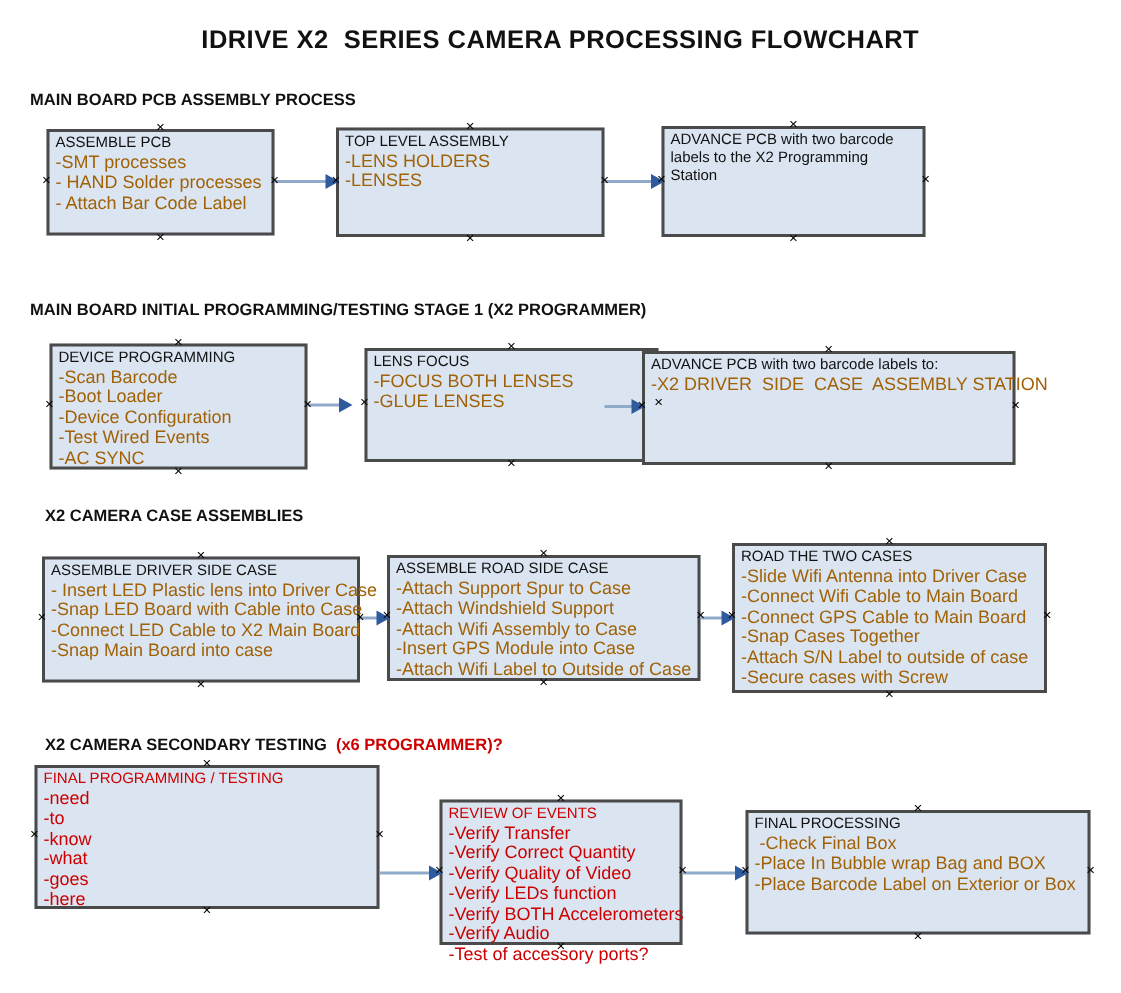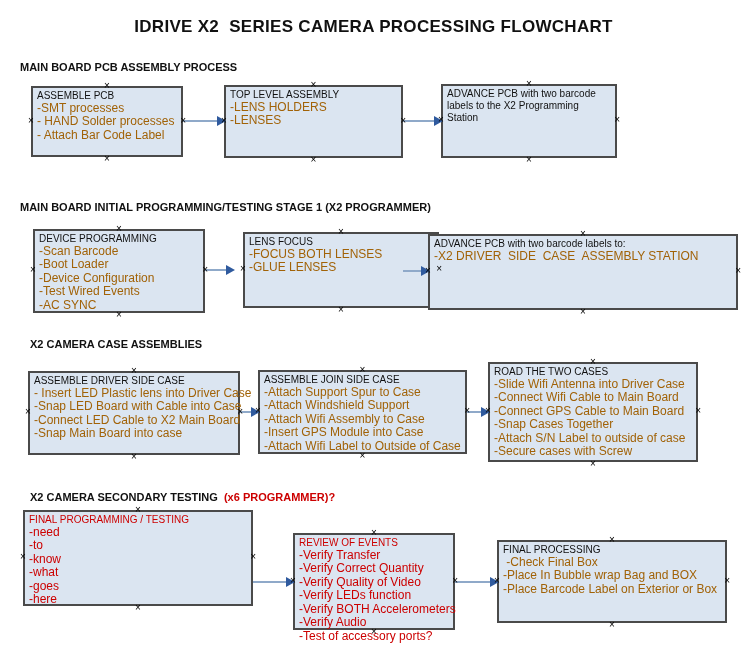--- a/index.html
+++ b/index.html
@@ -19,21 +19,21 @@
   .hd-l{left:-5px;top:50%;transform:translateY(-60%);}
   .hd-r{right:-5px;top:50%;transform:translateY(-60%);}
   .arrow{position:absolute;height:0;border-top:2px solid #8fa9c9;z-index:2;}
   .arrow .ah{position:absolute;right:-2px;top:-6px;width:0;height:0;border-left:9px solid #2f5a9e;border-top:5px solid transparent;border-bottom:5px solid transparent;}
   
   .s1a{left:31px;top:86px;width:152px;height:71px;}
   .s1b{left:224px;top:85px;width:179px;height:73px;}
   .s1c{left:441px;top:84px;width:176px;height:74px;}
   .s2a{left:33px;top:229px;width:172px;height:84px;}
   .s2b{left:243px;top:232px;width:196px;height:76px;}
-  .s2c{left:428px;top:234px;width:310px;height:76px;}
+  .s2c{left:428px;top:234px;width:249px;height:76px;}
   .s3a{left:28px;top:371px;width:212px;height:84px;}
   .s3b{left:258px;top:370px;width:209px;height:84px;}
   .s3c{left:488px;top:362px;width:210px;height:100px;}
   .s4a{left:23px;top:510px;width:230px;height:96px;}
   .s4b{left:293px;top:533px;width:162px;height:97px;}
   .s4c{left:497px;top:540px;width:230px;height:83px;}
   
   .h1{left:20px;top:61px;}
   .h2{left:20px;top:201px;}
   .h3{left:30px;top:338px;}
@@ -139,21 +139,21 @@
         <div class="box-item">-Snap LED Board with Cable into Case</div>
         <div class="box-item">-Connect LED Cable to X2 Main Board</div>
         <div class="box-item">-Snap Main Board into case</div>
       </div>
   </div>
   <div class="box s3b">
     <i class="hd hd-t"></i>
       <i class="hd hd-b"></i>
       <i class="hd hd-l"></i>
       <i class="hd hd-r"></i>
-    <div class="box-title">ASSEMBLE JOIN SIDE CASE</div>
+    <div class="box-title">ASSEMBLE ROAD SIDE CASE</div>
     <div class="box-items">
         <div class="box-item">-Attach Support Spur to Case</div>
         <div class="box-item">-Attach Windshield Support</div>
         <div class="box-item">-Attach Wifi Assembly to Case</div>
         <div class="box-item">-Insert GPS Module into Case</div>
         <div class="box-item">-Attach Wifi Label to Outside of Case</div>
       </div>
   </div>
   <div class="box s3c">
     <i class="hd hd-t"></i>

